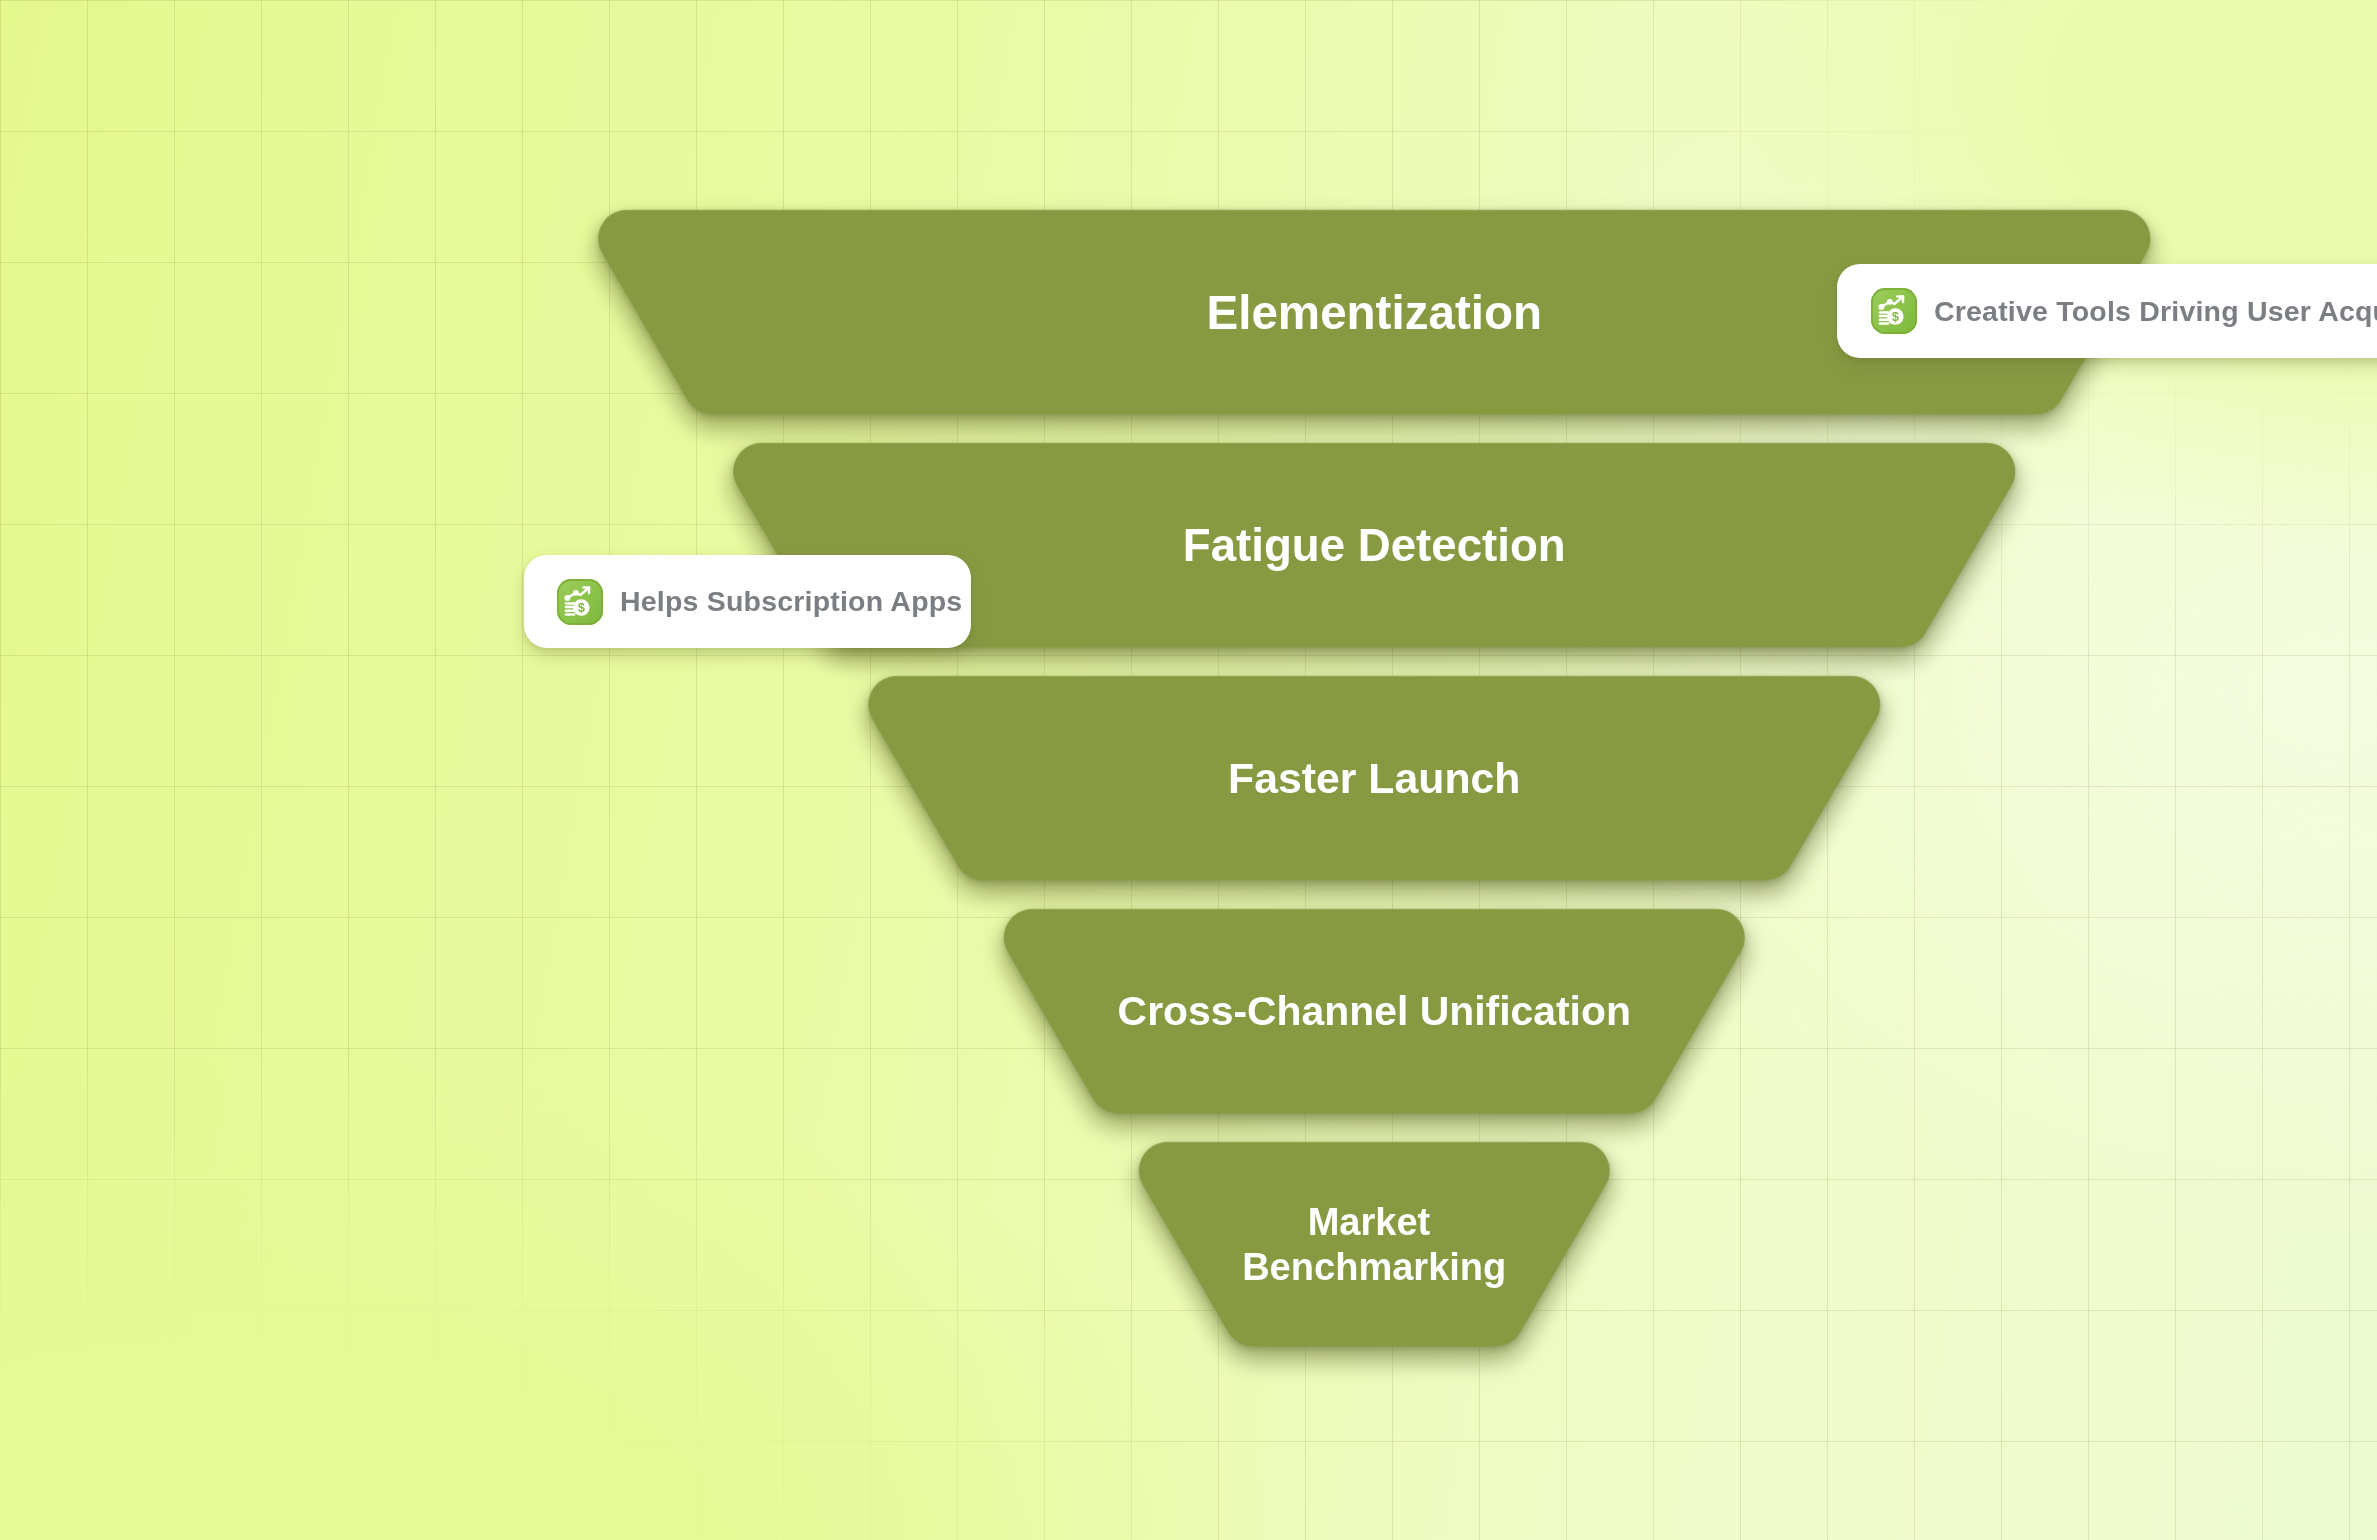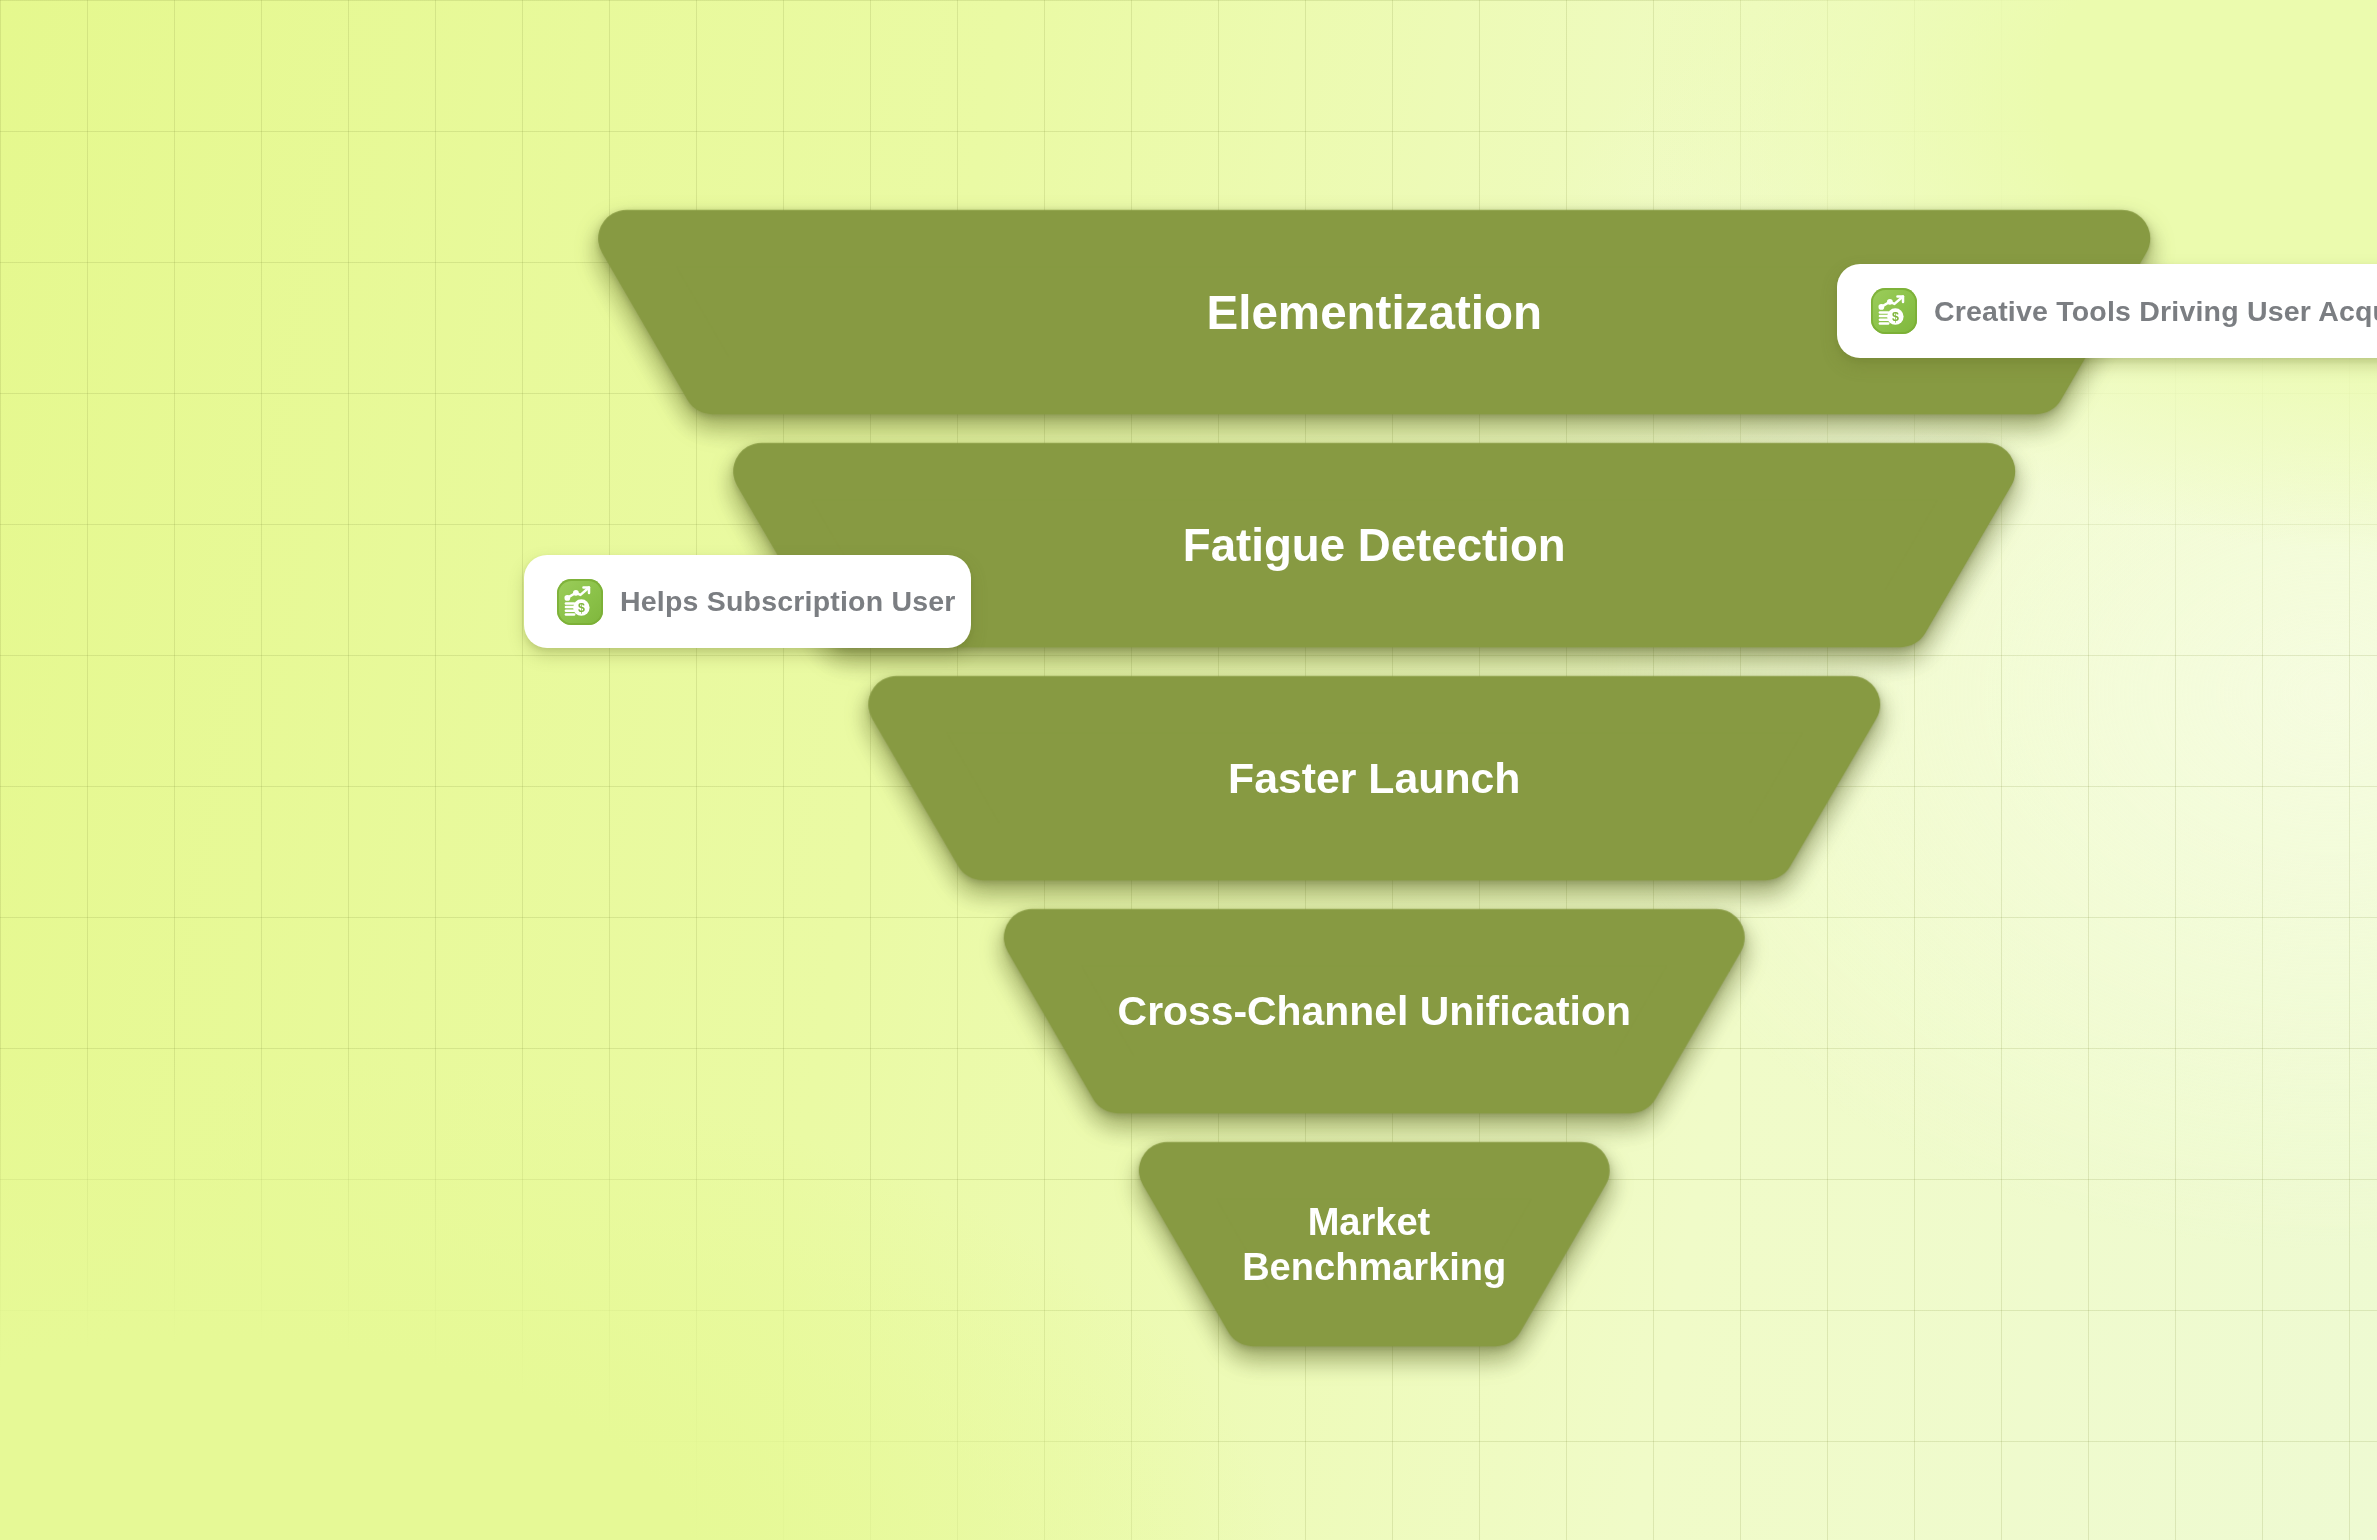--- a/index.html
+++ b/index.html
@@ -117,15 +117,15 @@
       <g fill="#ffffff">
         <rect x="8" y="24.2" width="11.2" height="2.6" rx="1.3"></rect>
         <rect x="8" y="28.0" width="11.2" height="2.6" rx="1.3"></rect>
         <rect x="8" y="31.9" width="11.2" height="2.6" rx="1.3"></rect>
         <rect x="8" y="35.7" width="11.2" height="2.6" rx="1.3"></rect>
       </g>
       <circle cx="25.4" cy="29.8" r="8.6" fill="#ffffff"></circle>
       <text x="25.4" y="30.4" font-size="13" font-weight="bold" fill="#7fb63c" text-anchor="middle" dominant-baseline="central">$</text>
     </svg>
   </span>
-  <span class="callout-text">Helps Subscription User</span>
+  <span class="callout-text">Helps Subscription Apps</span>
 </div>
 
 
 </body></html>

